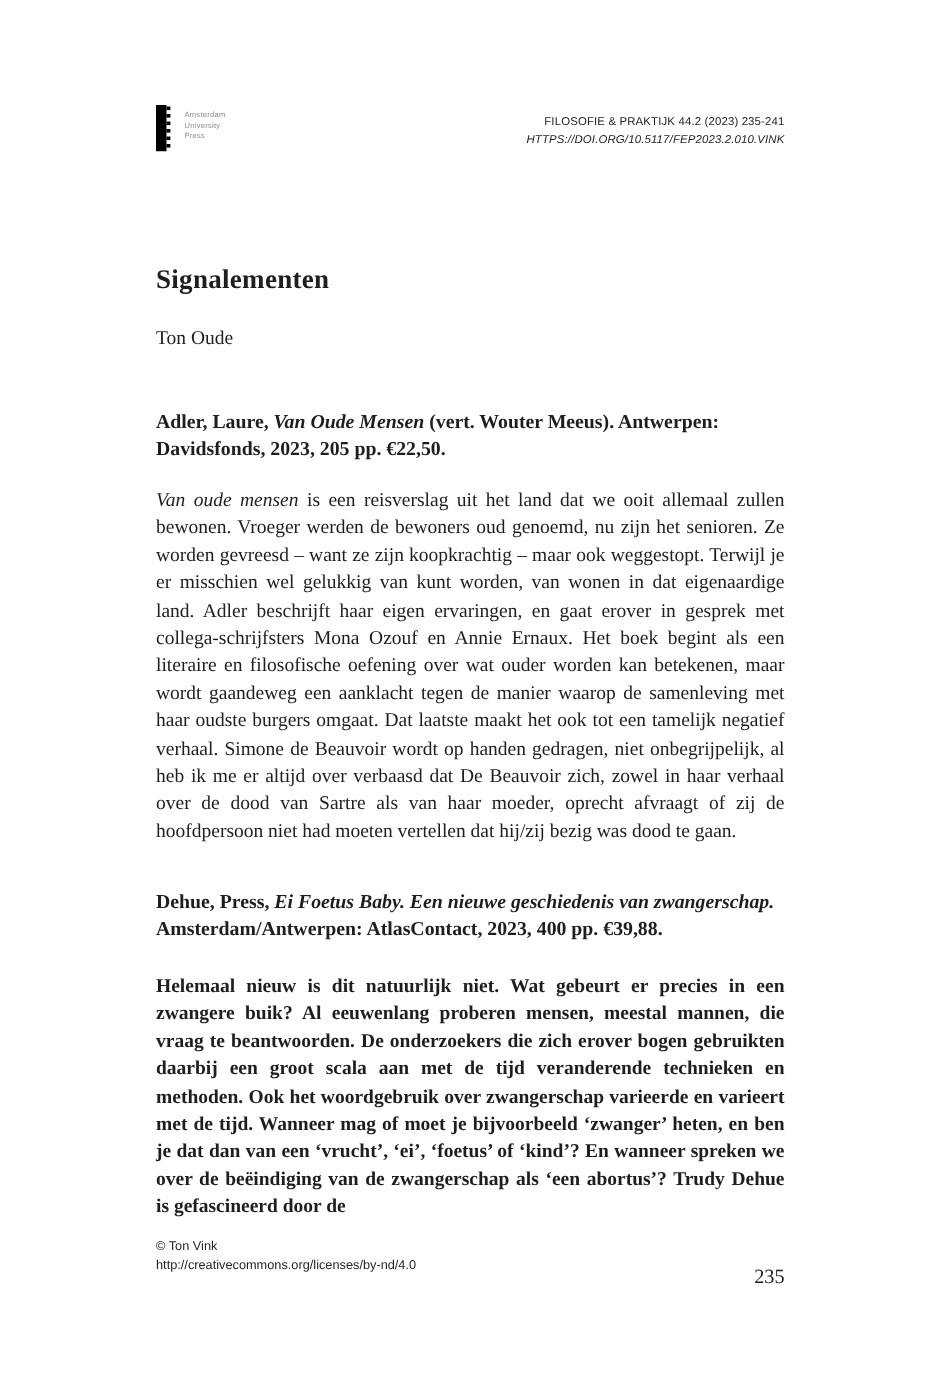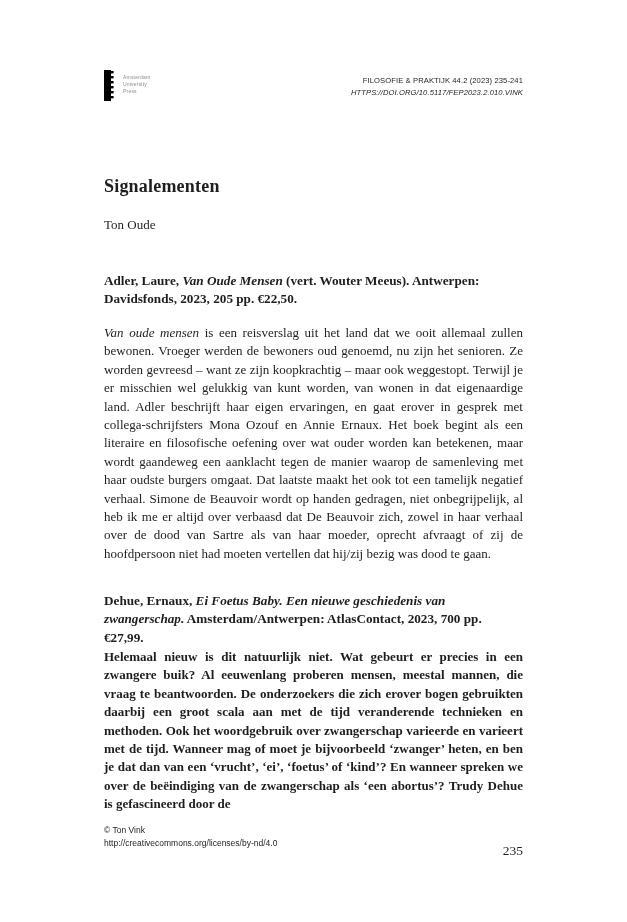--- a/index.html
+++ b/index.html
@@ -137,21 +137,21 @@
     <div class="doi">HTTPS://DOI.ORG/10.5117/FEP2023.2.010.VINK</div>
   </div>
 
   <h1 class="title">Signalementen</h1>
   <div class="author">Ton Oude</div>
 
   <h2 class="entry-heading" id="heading1"><span>Adler, Laure, </span><em>Van Oude Mensen</em><span> (vert. Wouter Meeus). Antwerpen: Davidsfonds, 2023, 205 pp. €22,50.</span></h2>
 
   <p class="body-par" id="para1"><em>Van oude mensen</em><span> is een reisverslag uit het land dat we ooit allemaal zullen bewonen. Vroeger werden de bewoners oud genoemd, nu zijn het senioren. Ze worden gevreesd – want ze zijn koopkrachtig – maar ook weggestopt. Terwijl je er misschien wel gelukkig van kunt worden, van wonen in dat eigenaardige land. Adler beschrijft haar eigen ervaringen, en gaat erover in gesprek met collega-schrijfsters Mona Ozouf en Annie Ernaux. Het boek begint als een literaire en filosofische oefening over wat ouder worden kan betekenen, maar wordt gaandeweg een aanklacht tegen de manier waarop de samenleving met haar oudste burgers omgaat. Dat laatste maakt het ook tot een tamelijk negatief verhaal. Simone de Beauvoir wordt op handen gedragen, niet onbegrijpelijk, al heb ik me er altijd over verbaasd dat De Beauvoir zich, zowel in haar verhaal over de dood van Sartre als van haar moeder, oprecht afvraagt of zij de hoofdpersoon niet had moeten vertellen dat hij/zij bezig was dood te gaan.</span></p>
 
-  <h2 class="entry-heading" id="heading2"><span>Dehue, Ernaux, </span><em>Ei Foetus Baby. Een nieuwe geschiedenis van zwangerschap.</em><span> Amsterdam/Antwerpen: AtlasContact, 2023, 700 pp. €27,99.</span></h2>
+  <h2 class="entry-heading" id="heading2"><span>Dehue, Press, </span><em>Ei Foetus Baby. Een nieuwe geschiedenis van zwangerschap.</em><span> Amsterdam/Antwerpen: AtlasContact, 2023, 400 pp. €39,88.</span></h2>
 
   <p class="body-par" id="para2"><span>Helemaal nieuw is dit natuurlijk niet. Wat gebeurt er precies in een zwangere buik? Al eeuwenlang proberen mensen, meestal mannen, die vraag te beantwoorden. De onderzoekers die zich erover bogen gebruikten daarbij een groot scala aan met de tijd veranderende technieken en methoden. Ook het woordgebruik over zwangerschap varieerde en varieert met de tijd. Wanneer mag of moet je bijvoorbeeld ‘zwanger’ heten, en ben je dat dan van een ‘vrucht’, ‘ei’, ‘foetus’ of ‘kind’? En wanneer spreken we over de beëindiging van de zwangerschap als ‘een abortus’? Trudy Dehue is gefascineerd door de</span></p>
 
   <div class="footer">
     <div>© Ton Vink</div>
     <div>http://creativecommons.org/licenses/by-nd/4.0</div>
   </div>
 
   <div class="pageno">235</div>
 

